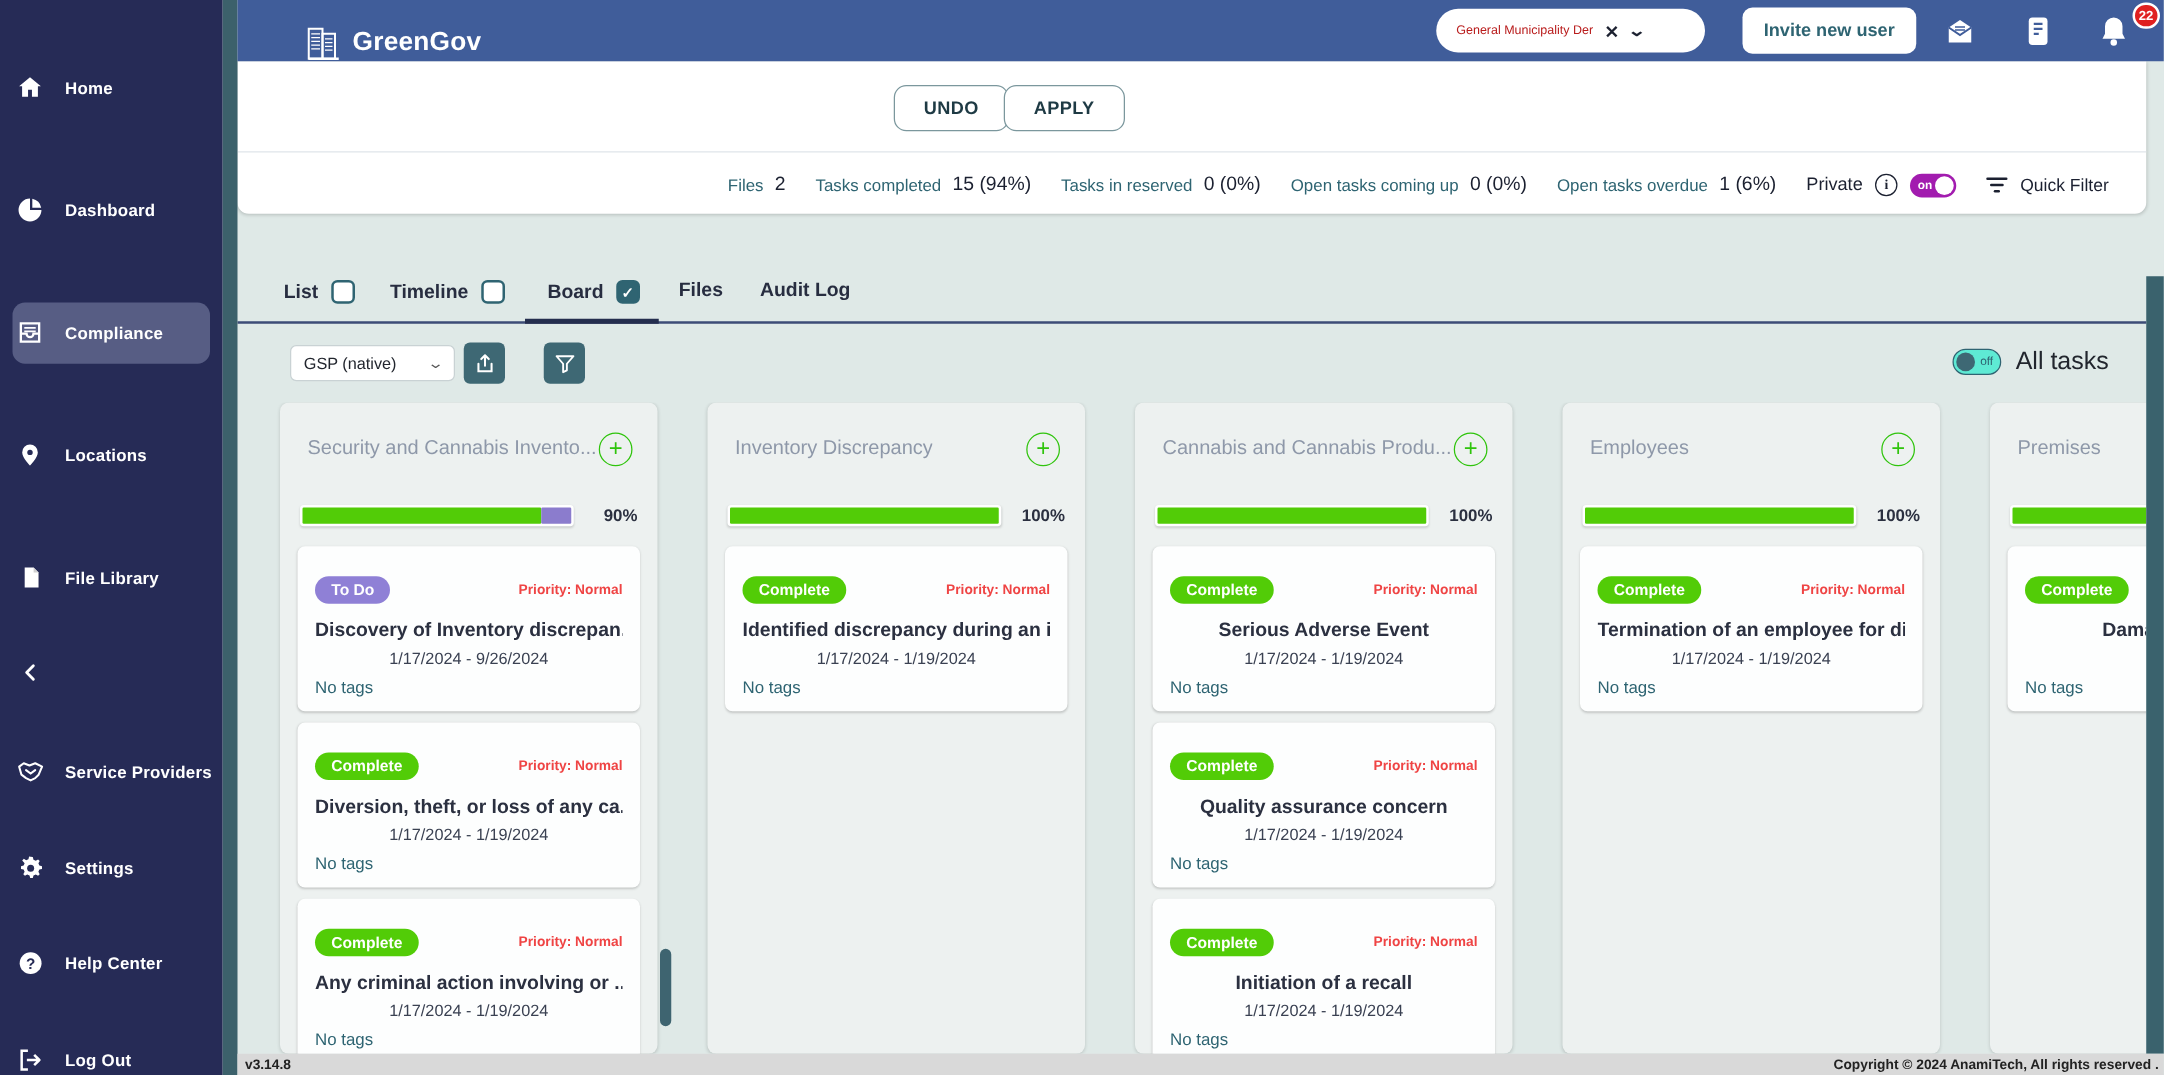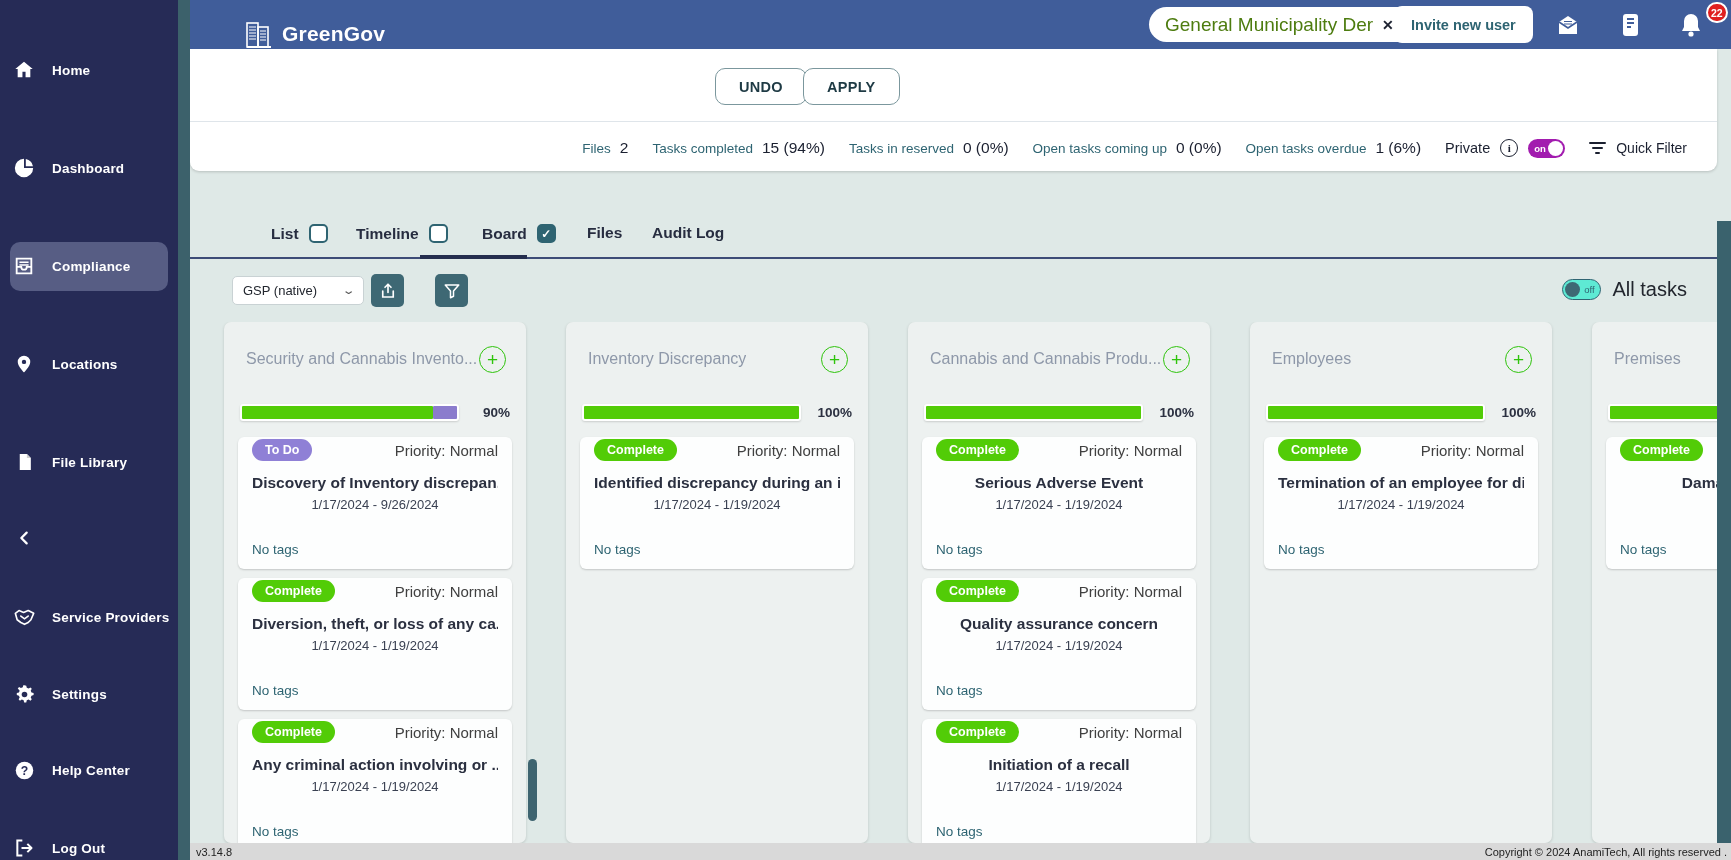--- a/index.html
+++ b/index.html
@@ -22,21 +22,21 @@
   .nav-item.active { z-index:2; }
 
   
   #header { position:absolute; left:190px; top:0; width:1541px; height:49px;
     background:#405d9a; z-index:6; display:flex; align-items:flex-end; }
   #logo { display:flex; align-items:center; gap:9px; margin-left:55px; }
   #logo-text { color:#fff; font-size:21px; font-weight:bold; letter-spacing:.2px; }
   #org-pill { position:absolute; left:959px; top:7px; height:35px; min-width:215px;
     background:#fff; border-radius:19px; display:flex; align-items:center;
     padding:0 14px 0 16px; gap:9px; cursor:pointer; }
-  #org-pill .org-text { font-size:19px; color:#4d7c0f; }
+  #org-pill .org-text { font-size:10px; color:#b91c1c; }
   #org-pill .org-x { font-size:14px; font-weight:bold; color:#1c2130; }
   #org-pill .org-chev { font-size:13px; font-weight:bold; color:#1c2130; transform:scaleX(1.4); }
   #invite-btn { position:absolute; left:1204px; top:6px; height:37px; padding:0 17px;
     background:#fff; color:#2e6472; font-size:14.5px; font-weight:bold;
     border:none; border-radius:8px; cursor:pointer; }
   .hdr-ico { position:absolute; top:12px; width:26px; height:26px; cursor:pointer;
     display:flex; align-items:center; justify-content:center; }
   #notif-badge { position:absolute; left:1516px; top:2px; min-width:21px; height:21px;
     background:#e02020; border:2px solid #fff; border-radius:11px; color:#fff;
     font-size:10.5px; font-weight:bold; display:flex; align-items:center;
@@ -67,21 +67,21 @@
   .toggle-on .t-knob { position:absolute; right:2px; top:2px; width:15px; height:15px;
     background:#fff; border-radius:50%; }
   #quick-filter { display:flex; align-items:center; gap:10px; cursor:pointer; }
   .qf-lines { display:flex; flex-direction:column; gap:3px; align-items:center; }
   .qf-lines span { display:block; height:2px; background:#1b2030; border-radius:1px; }
   #quick-filter .qf-lbl { font-size:14px; color:#1b2030; }
 
   
   #tabs { position:absolute; left:190px; top:224px; width:1527px; height:34px; }
   .tab { position:absolute; top:0; display:flex; align-items:center; gap:10px; cursor:pointer; }
-  .tab-lbl { font-size:15.5px; font-weight:bold; color:#272d40;margin-left:44px; }
+  .tab-lbl { font-size:15.5px; font-weight:bold; color:#272d40; }
   .cbx { width:19px; height:19px; border:2px solid #2f6472; border-radius:5px;
     background:#fff; cursor:pointer; }
   .cbx.checked { background:#2f6472; color:#fff; font-size:12px; font-weight:bold;
     display:flex; align-items:center; justify-content:center; }
   #tabs-divider { position:absolute; left:190px; top:257px; width:1527px; height:2px;
     background:#3d4c77; }
   #tab-underline { position:absolute; left:420px; top:255px; width:107px; height:4px;
     background:#242e4e; z-index:2; }
 
   
@@ -116,39 +116,39 @@
     color:#2fc40c; background:transparent; font-size:19px; line-height:23px;
     cursor:pointer; flex:0 0 27px; }
   .progress-row { display:flex; align-items:center; gap:9px; margin-top:32px; padding:0 2px; }
   .pbar { flex:1; height:17px; background:#fff; border-radius:3px; padding:2px;
     display:flex; box-shadow:0 1px 2px rgba(0,0,0,.15); }
   .pfill { height:13px; background:#52cc07; border-radius:1px; }
   .pover { height:13px; background:#8b7ccd; border-radius:1px; }
   .plabel { font-size:13.5px; font-weight:bold; color:#2b3040; width:42px; text-align:right; }
   .cards { margin-top:16px; display:flex; flex-direction:column; gap:9px; }
   .card { background:#fdfefe; border-radius:6px; box-shadow:0 1px 2px rgba(0,0,0,.18);
-    padding:2px 14px 12px; height:132px; display:flex; flex-direction:column; cursor:pointer; }
+    padding:24px 14px 12px; height:132px; display:flex; flex-direction:column; cursor:pointer; }
   .card-head { display:flex; justify-content:space-between; align-items:center; }
   .badge { font-size:12.5px; font-weight:bold; color:#fff; padding:4px 13px;
     border-radius:12px; background:#52cc07; }
   .badge[data-status="To Do"] { background:#8f80d6; }
-  .priority { font-size:15px; color:#404040; }
+  .priority { font-size:11px; color:#ef4444;font-weight:bold; }
   .card-title { font-size:15.5px; font-weight:bold; color:#2b3040; text-align:center;
     margin-top:13px; white-space:nowrap; overflow:hidden; }
   .card-dates { font-size:13px; color:#3a4152; text-align:center; margin-top:5px; }
   .card-tags { margin-top:auto; font-size:13.5px; color:#2e6472; }
   #col1-scroll-thumb { position:absolute; left:338px; top:437px; width:9px; height:62px;
     background:#3e6470; border-radius:5px; }
 
   
   #right-scrollbar { position:absolute; left:1717px; top:221px; width:14px; height:622px;
     background:#3a626d; z-index:6; }
   #footer { position:absolute; left:190px; top:843px; width:1541px; height:17px;
     background:#d9d9d9; z-index:7; display:flex; align-items:center;
-    justify-content:space-between; padding:0 4px 0 6px; }
+    justify-content:space-between; padding:0 4px 0 6px;font-weight:bold; }
   #footer .ft { font-size:11px; color:#222; }
   svg { display:block; }
 </style>
 </head>
 <body>
 
 <div id="sidebar">
   <div id="nav-active-pill"></div>
 
   <div class="nav-item" style="top:50px">

